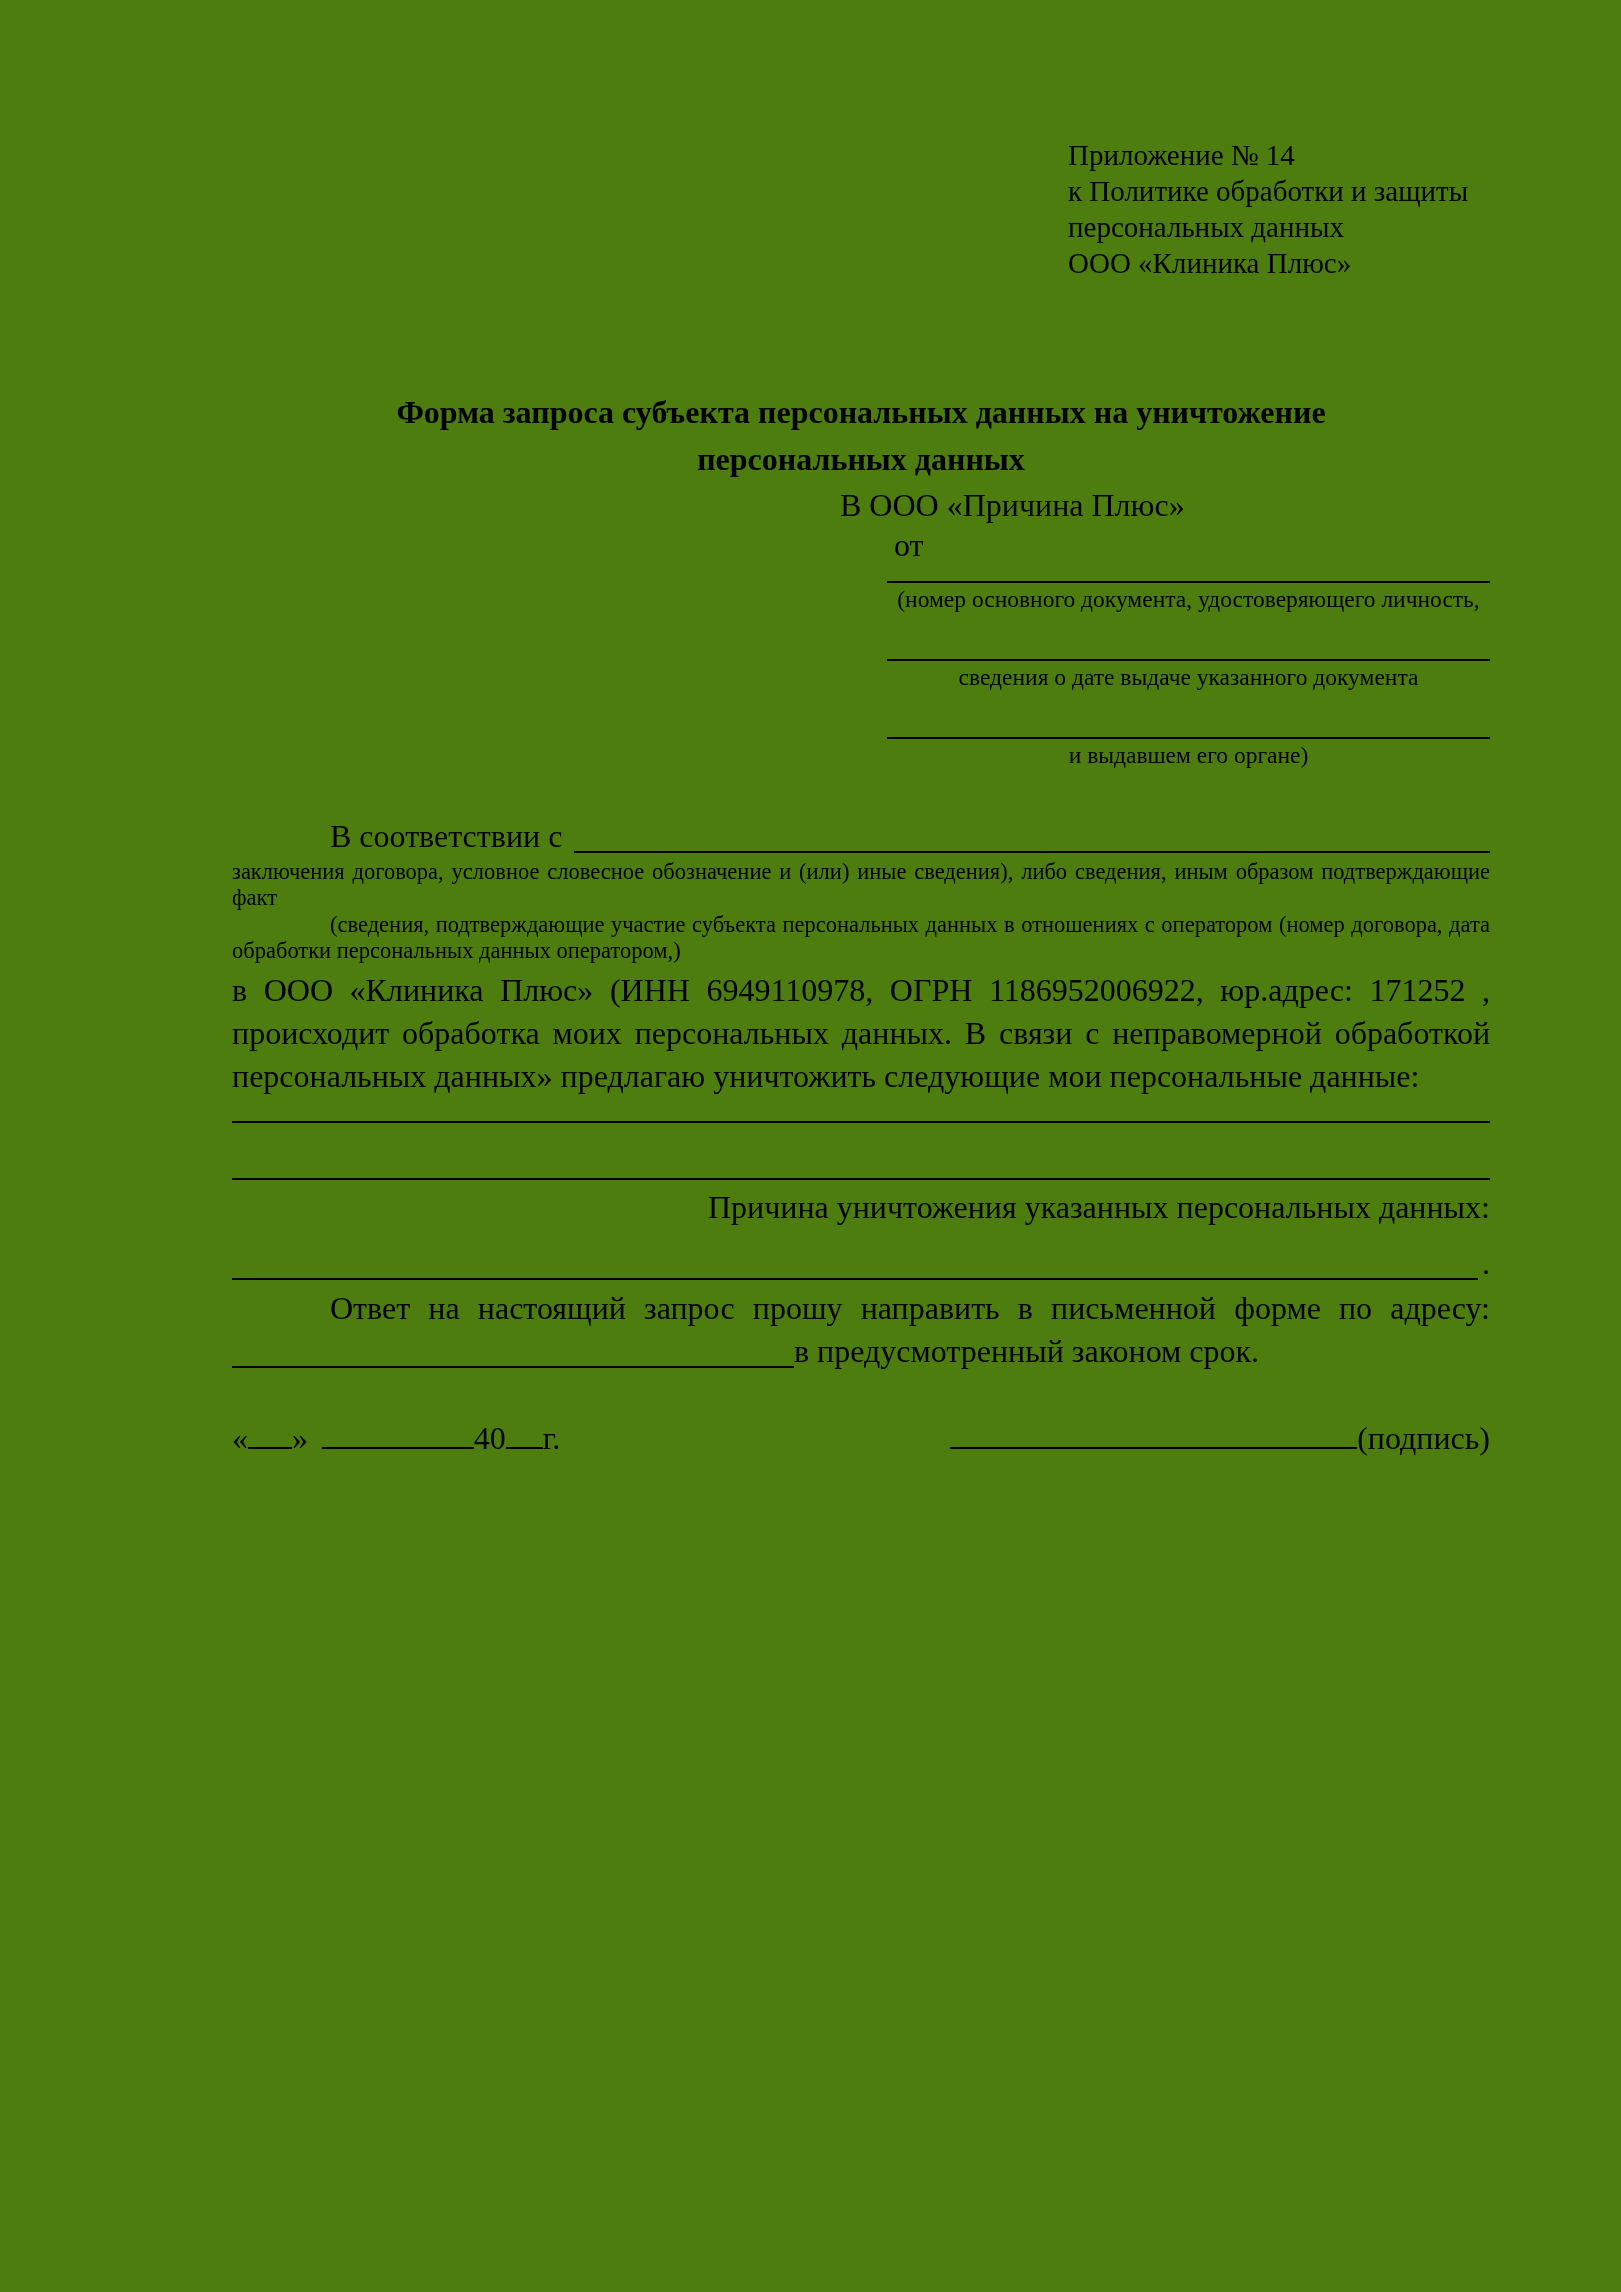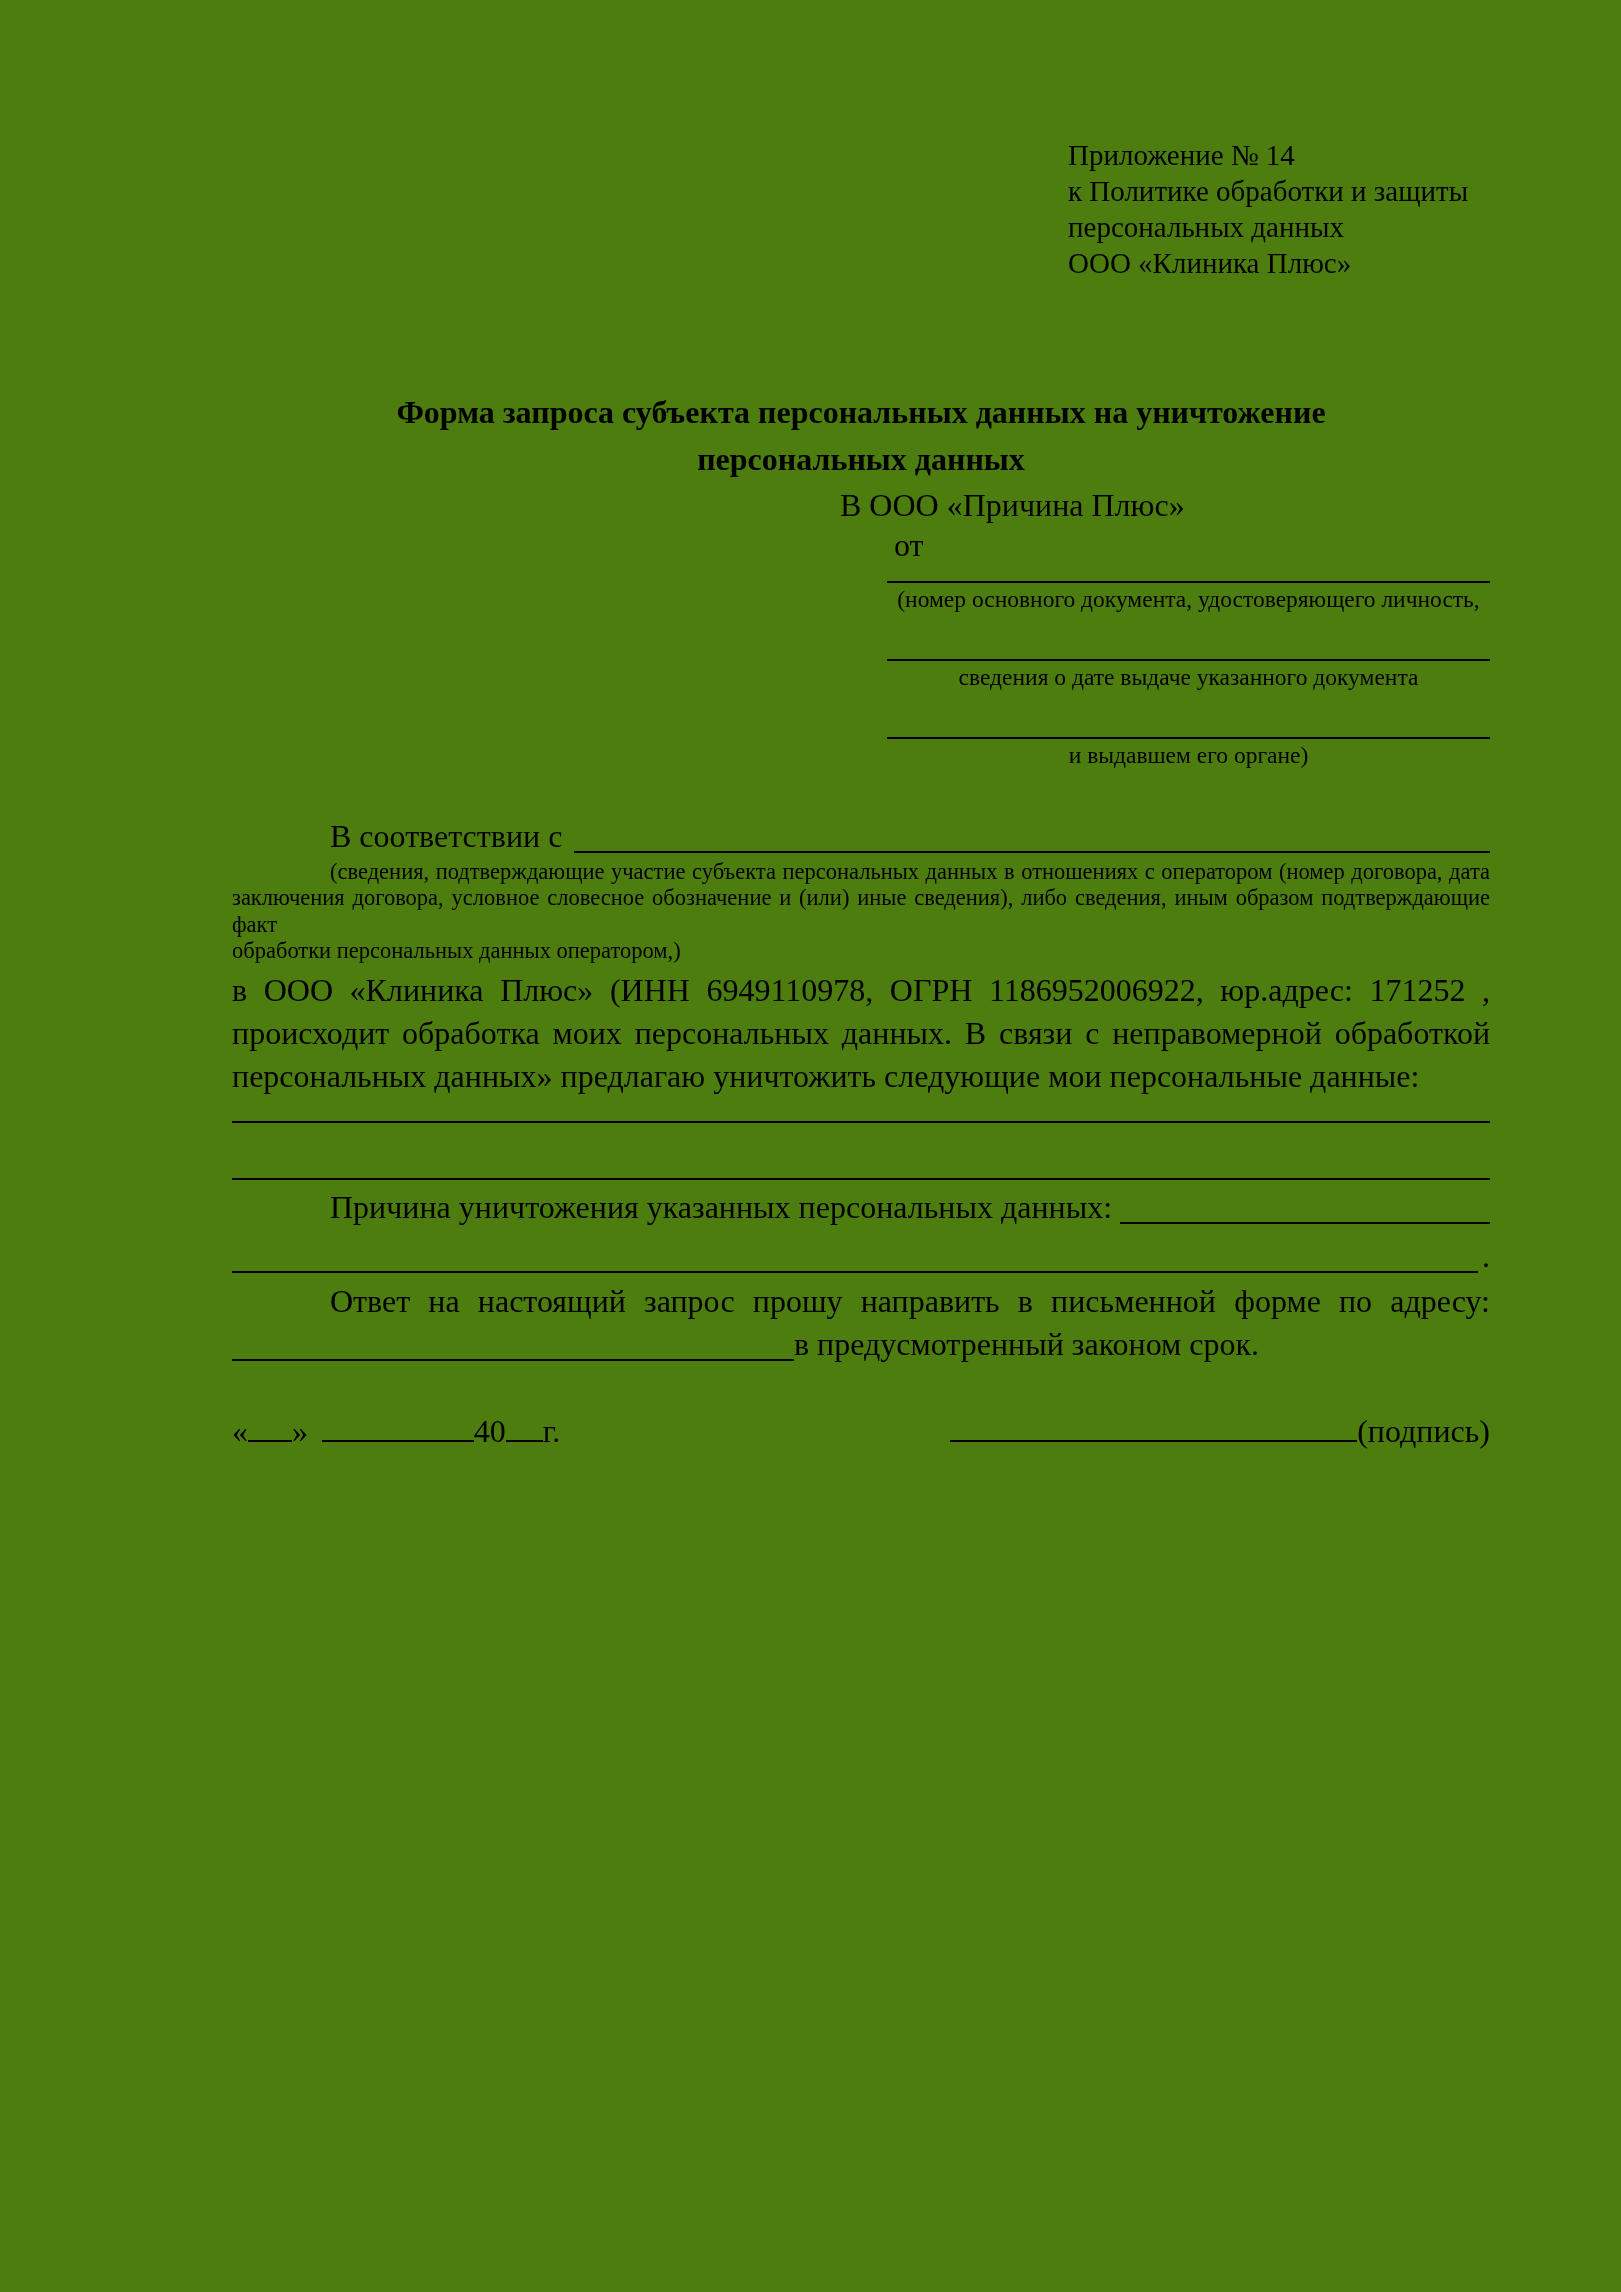--- a/index.html
+++ b/index.html
@@ -40,21 +40,21 @@
   .note-line.last { text-align-last:left; }
 
   .body-par { font-size:32px; line-height:43px; margin-top:3.9px; }
   .body-line { text-align:justify; text-align-last:justify; }
   .body-line.last { text-align-last:left; }
 
   .blank-rule { border-bottom:2.9px solid #000; height:0; }
   .blank-1 { margin-top:23.5px; }
   .blank-2 { margin-top:55px; }
 
-  .reason-row { display:flex; align-items:flex-end; margin-top:5.9px; font-size:32px; line-height:43px; }
+  .reason-row { display:flex; align-items:flex-end; margin-top:5.9px; font-size:32px; line-height:43px;flex-direction:column; }
   .reason-label { white-space:nowrap; text-indent:98px; }
   .reason-rule { flex:1; border-bottom:2.9px solid #000; margin-bottom:4.9px; margin-left:7.8px; }
 
   .line-period { display:flex; align-items:flex-end; font-size:32px; line-height:43px; margin-top:5.9px; }
   .line-period .rule { flex:1; border-bottom:2.9px solid #000; margin-bottom:4.9px; }
   .line-period .dot { padding-left:3.9px; }
 
   .response-line { font-size:32px; line-height:43px; text-indent:98px; text-align:justify; text-align-last:justify; margin-top:2px; }
   .response-row2 { display:flex; align-items:flex-end; font-size:32px; line-height:43px; }
   .response-lead-rule { width:562px; border-bottom:2.9px solid #000; margin-bottom:4.9px; }
@@ -103,22 +103,22 @@
         <div class="field-caption">и выдавшем его органе)</div>
       </div>
     </div>
 
     <div class="accordance">
       <span class="accordance-label">В соответствии с</span>
       <span class="accordance-rule"></span>
     </div>
 
     <div class="note">
+      <div class="note-line">заключения договора, условное словесное обозначение и (или) иные сведения), либо сведения, иным образом подтверждающие факт</div>
       <div class="note-line first">(сведения, подтверждающие участие субъекта персональных данных в отношениях с оператором (номер договора, дата</div>
-      <div class="note-line">заключения договора, условное словесное обозначение и (или) иные сведения), либо сведения, иным образом подтверждающие факт</div>
       <div class="note-line last">обработки персональных данных оператором,)</div>
     </div>
 
     <div class="body-par">
       <div class="body-line">в ООО «Клиника Плюс» (ИНН 6949110978, ОГРН 1186952006922, юр.адрес: 171252 ,</div>
       <div class="body-line">происходит обработка моих персональных данных. В связи с неправомерной обработкой</div>
       <div class="body-line last">персональных данных» предлагаю уничтожить следующие мои персональные данные:</div>
     </div>
 
     <div class="blank-rule blank-1"></div>

